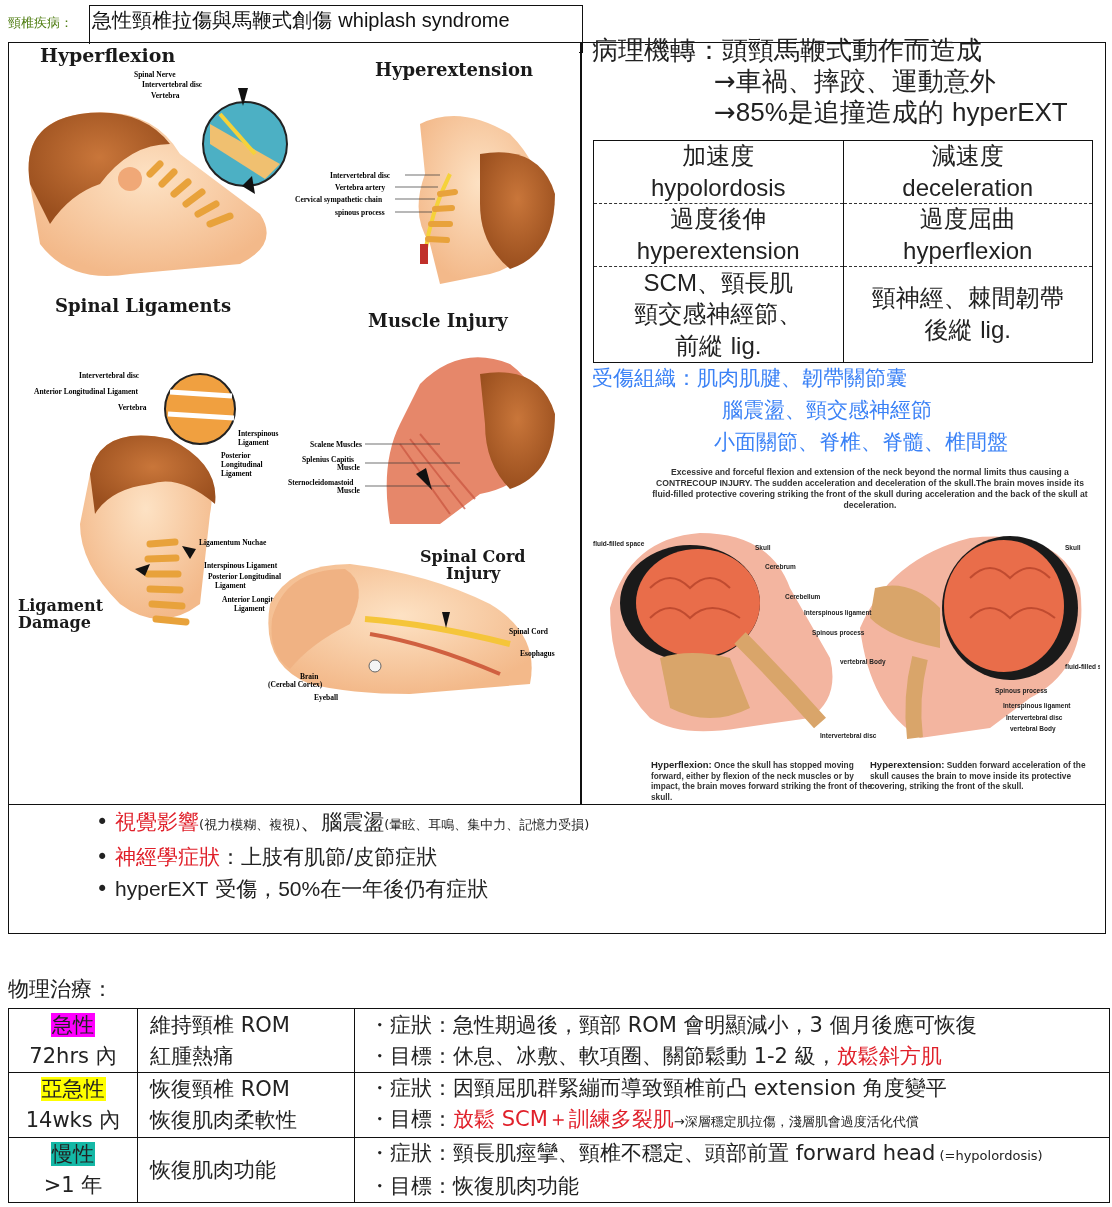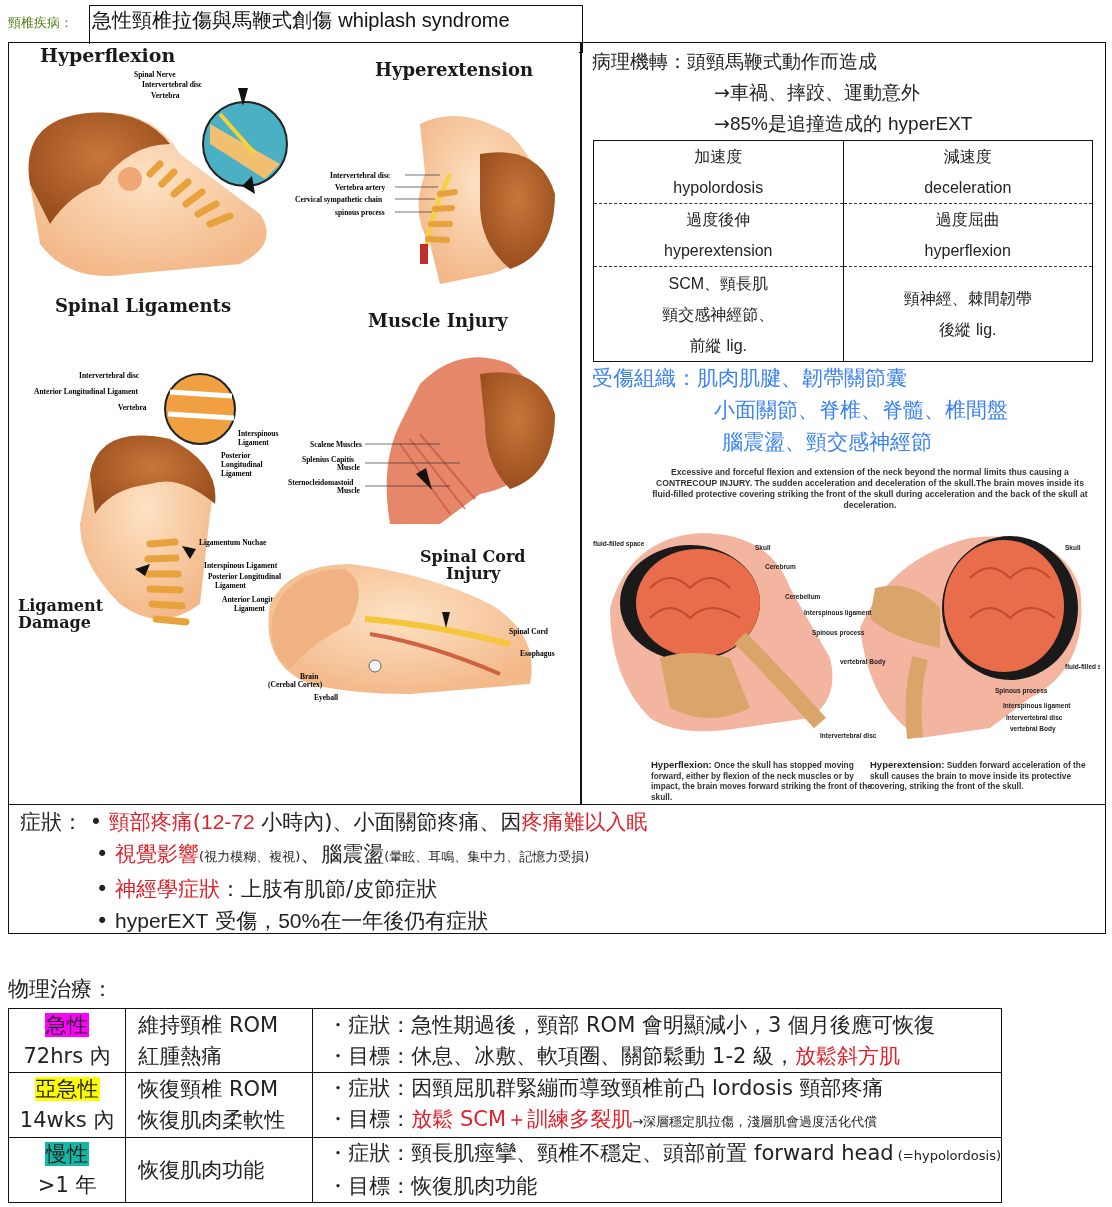--- a/index.html
+++ b/index.html
@@ -15,25 +15,25 @@
 
   
   .frame-top { left: 8px; top: 42px; width: 1098px; height: 762px; border: 1.5px solid #111; border-bottom: none; }
   .frame-divider { left: 580px; top: 42px; width: 1.5px; height: 762px; background: #111; }
 
   
   .illus { background: #fff; overflow: hidden; }
   .lbl { font-family: "Liberation Serif", "DejaVu Serif", serif; font-weight: bold; font-size: 7.5px; color: #111; white-space: nowrap; }
 
   
-  .mech { left: 592px; top: 46px; font-size: 19px; line-height: 31px; color: #222; }
+  .mech { left: 592px; top: 35px; font-size: 26px; line-height: 31px; color: #222; }
   .mech .indent { padding-left: 122px; }
 
   .mtable { left: 593px; top: 140px; width: 500px; height: 222px; border: 1.5px solid #111; border-collapse: collapse; }
-  .mtable td { width: 50%; text-align: center; font-size: 16px; line-height: 31px; color: #222; border-left: 1.5px solid #111; vertical-align: middle; }
+  .mtable td { width: 50%; text-align: center; font-size: 24px; line-height: 31px; color: #222; border-left: 1.5px solid #111; vertical-align: middle; }
   .mtable td:first-child { border-left: none; }
   .mtable tr.r1 td { height: 62px; }
   .mtable tr.r2 td { height: 63px; border-top: 1.5px dashed #333; }
   .mtable tr.r3 td { height: 95px; border-top: 1.5px dashed #333; }
   .en { font-family: "Liberation Sans", sans-serif; }
 
   .tissue { left: 592px; top: 362px; font-size: 21px; line-height: 32px; color: #3b82f6; }
 
   .brain-cap { left: 650px; top: 467px; width: 440px; text-align: center; font-family: "Liberation Sans", sans-serif; font-weight: bold; font-size: 8.6px; line-height: 11px; color: #333; }
   .brain-note { font-family: "Liberation Sans", sans-serif; font-size: 8.3px; line-height: 10.5px; color: #333; font-weight: bold; }
@@ -42,21 +42,21 @@
   
   .sym-box { left: 8px; top: 804px; width: 1098px; height: 130px; border: 1.5px solid #111; }
   .sym { left: 20px; top: 806px; font-size: 21px; line-height: 32px; color: #222; }
   .sym .row { white-space: nowrap; }
   .sym .row.ind { padding-left: 76px; }
   .red { color: #e0202a; }
   .small { font-size: 13px; }
 
   
   .pt-title { left: 8px; top: 975px; font-size: 21px; color: #222; }
-  .pt-table { left: 8px; top: 1008px; width: 994px; border: 1.5px solid #111; border-collapse: collapse; }
+  .pt-table { left: 8px; top: 1008px; width: 1102px; border: 1.5px solid #111; border-collapse: collapse; }
   .pt-table td { border: 1.5px solid #111; font-size: 21px; line-height: 31px; color: #222; vertical-align: middle; }
   .pt-table td.c1 { width: 129px; text-align: center; }
   .pt-table td.c2 { width: 217px; padding-left: 12px; }
   .pt-table td.c3 { padding-left: 14px; white-space: nowrap; margin-top: 8px; }
   .pt-table tr { height: 64px; }
   .hl { padding: 0 1px; }
   .tiny { font-size: 13px; }
 </style>
 </head>
 <body>
@@ -241,22 +241,22 @@
     <td>
       <div>頸神經、棘間韌帶</div>
       <div><span>後縱</span> <span class="en">lig.</span></div>
     </td>
   </tr>
 </tbody>
   </table>
 
 <div class="abs tissue">
   <div><span>受傷組織：</span><span>肌肉肌腱、韌帶關節囊</span></div>
+  <div style="padding-left:130px;">腦震盪、頸交感神經節</div>
   <div style="padding-left:122px;">小面關節、脊椎、脊髓、椎間盤</div>
-  <div style="padding-left:130px;">腦震盪、頸交感神經節</div>
 </div>
 
 <div class="abs brain-cap">Excessive and forceful flexion and extension of the neck beyond the normal limits thus causing a CONTRECOUP INJURY. The sudden acceleration and deceleration of the skull.The brain moves inside its fluid-filled protective covering striking the front of the skull during acceleration and the back of the skull at deceleration.</div>
 <div class="abs" style="left:590px;top:528px;width:510px;height:215px;">
   <svg width="510" height="215" viewBox="0 0 510 215">
 
     <path d="M20 80 Q40 10 110 5 Q180 5 200 60 L240 130 Q250 170 220 190 L150 200 Q90 210 60 190 Q20 150 20 80 Z" fill="#f3b5a0"></path>
     <ellipse cx="100" cy="75" rx="70" ry="58" fill="#1a1a1a"></ellipse>
     <ellipse cx="108" cy="75" rx="62" ry="54" fill="#e96d4a"></ellipse>
     <path d="M60 60 Q80 40 100 60 Q120 40 140 60 M60 90 Q80 70 100 90 Q120 70 150 90" stroke="#c04b30" stroke-width="2" fill="none"></path>
@@ -289,25 +289,20 @@
 </div>
 <div class="abs brain-note" style="left:615px;top:760px;width:228px;margin-left:36px;">
   <b>Hyperflexion:</b> <span>Once the skull has stopped moving forward, either by flexion of the neck muscles or by impact, the brain moves forward striking the front of the skull.</span>
 </div>
 <div class="abs brain-note" style="left:870px;top:760px;width:225px;">
   <b>Hyperextension:</b> <span>Sudden forward acceleration of the skull causes the brain to move inside its protective covering, striking the front of the skull.</span>
 </div>
 
 <div class="abs sym-box"></div>
 <div class="abs sym">
-  <div class="row">
-    <span>症狀：</span>
-    <span>•</span>
-    <span class="red">頸部疼痛(</span><span class="red en">12-72</span><span> 小時內)、小面關節疼痛、因</span><span class="red">疼痛難以入眠</span>
-  </div>
   <div class="row ind">
     <span>•</span>
     <span class="red">視覺影響</span><span class="small">(視力模糊、複視)</span><span>、腦震盪</span><span class="small">(暈眩、耳鳴、集中力、記憶力受損)</span>
   </div>
   <div class="row ind">
     <span>•</span>
     <span class="red">神經學症狀</span><span>：上肢有肌節/皮節症狀</span>
   </div>
   <div class="row ind">
     <span>•</span>
@@ -335,21 +330,21 @@
   <tr>
     <td class="c1">
       <div><span class="hl" style="background:#ffff00;">亞急性</span></div>
       <div>14wks 內</div>
     </td>
     <td class="c2">
       <div>恢復頸椎 ROM</div>
       <div>恢復肌肉柔軟性</div>
     </td>
     <td class="c3">
-      <div>・症狀：因頸屈肌群緊繃而導致頸椎前凸 lordosis 頸部疼痛</div>
+      <div>・症狀：因頸屈肌群緊繃而導致頸椎前凸 extension 角度變平</div>
       <div><span>・目標：</span><span class="red">放鬆 SCM＋訓練多裂肌</span><span class="tiny">→深層穩定肌拉傷，淺層肌會過度活化代償</span></div>
     </td>
   </tr>
   <tr>
     <td class="c1">
       <div><span class="hl" style="background:#14b8a6;">慢性</span></div>
       <div>&gt;1 年</div>
     </td>
     <td class="c2">
       <div>恢復肌肉功能</div>

